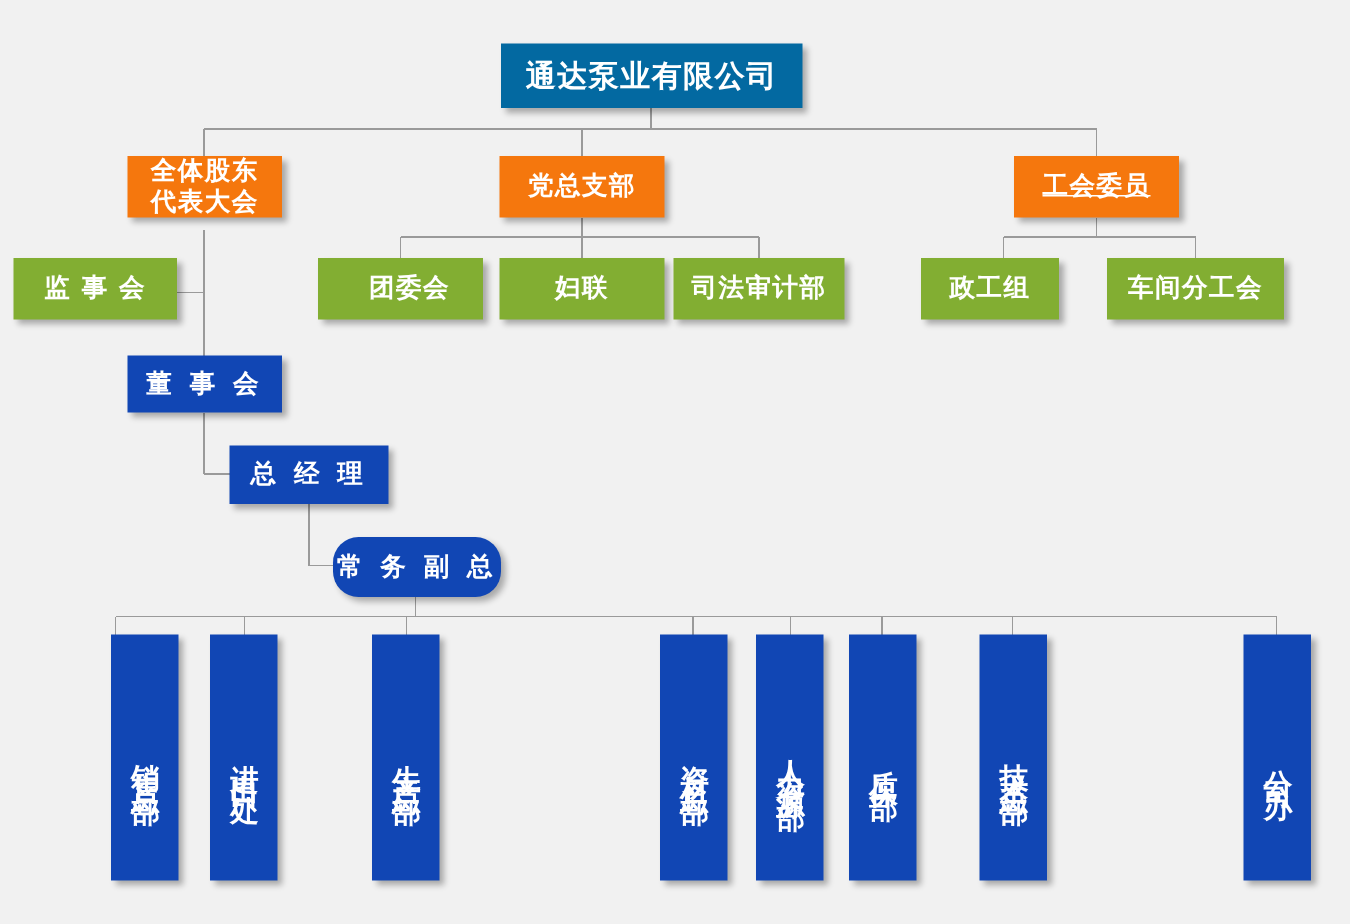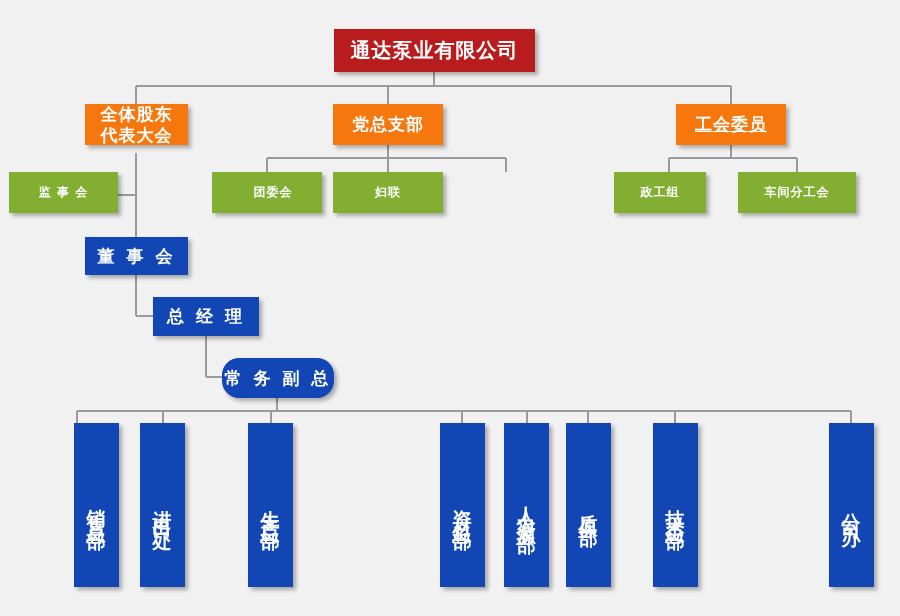--- a/index.html
+++ b/index.html
@@ -34,35 +34,35 @@
     justify-content: center;
     color: #ffffff;
     font-weight: bold;
     text-align: center;
     line-height: 1.18;
     box-shadow: 3px 3px 4px rgba(0,0,0,0.30);
     z-index: 5;
     white-space: pre-line;
     letter-spacing: 1px;
   }
-  .node.red     { background: #b91c1c; }
+  .node.red     { background: #0369a1; }
   .node.orange  { background: #f5770d; }
   .node.green   { background: #82ae32; }
   .node.blue    { background: #1146b4; }
 
   .node.vertical {
     writing-mode: vertical-rl;
     text-orientation: upright;
     letter-spacing: 7px;
     line-height: 1;
     padding-top: 6px;
   }
   .t-root   { font-size: 20px; }
   .t-lvl2   { font-size: 17px; }
-  .t-lvl3   { font-size: 12px; }
+  .t-lvl3   { font-size: 17px; }
   .t-blue   { font-size: 17px; letter-spacing: 3px; }
   .t-vert   { font-size: 19px; }
 </style>
 </head>
 <body>
 
 <div id="chart">
 
   <svg id="lines" viewBox="0 0 900 616" width="900" height="616" xmlns="http://www.w3.org/2000/svg">
     <g stroke="#9a9a9a" stroke-width="1.2" fill="none" shape-rendering="crispEdges">
@@ -115,20 +115,21 @@
   <div class="node orange t-lvl2" style="left:333px; top:104px; width:110px; height:41px;">党总支部</div>
 
   <div class="node orange t-lvl2" style="left:676px; top:104px; width:110px; height:41px;text-decoration:underline;">工会委员</div>
 
   <div class="node green t-lvl3" style="left:9px; top:172px; width:109px; height:41px;">监 事 会</div>
 
   <div class="node green t-lvl3" style="left:212px; top:172px; width:110px; height:41px;padding-left:12px;">团委会</div>
 
   <div class="node green t-lvl3" style="left:333px; top:172px; width:110px; height:41px;">妇联</div>
 
+  <div class="node green t-lvl3" style="left:449px; top:172px; width:114px; height:41px;">司法审计部</div>
 
   <div class="node green t-lvl3" style="left:614px; top:172px; width:92px; height:41px;">政工组</div>
 
   <div class="node green t-lvl3" style="left:738px; top:172px; width:118px; height:41px;">车间分工会</div>
 
   <div class="node blue t-blue" style="left:85px; top:237px; width:103px; height:38px;">董 事 会</div>
 
   <div class="node blue t-blue" style="left:153px; top:297px; width:106px; height:39px;">总 经 理</div>
 
   <div class="node blue t-blue" style="left:222px; top:358px; width:112px; height:40px;border-radius:17px;">常 务 副 总</div>

